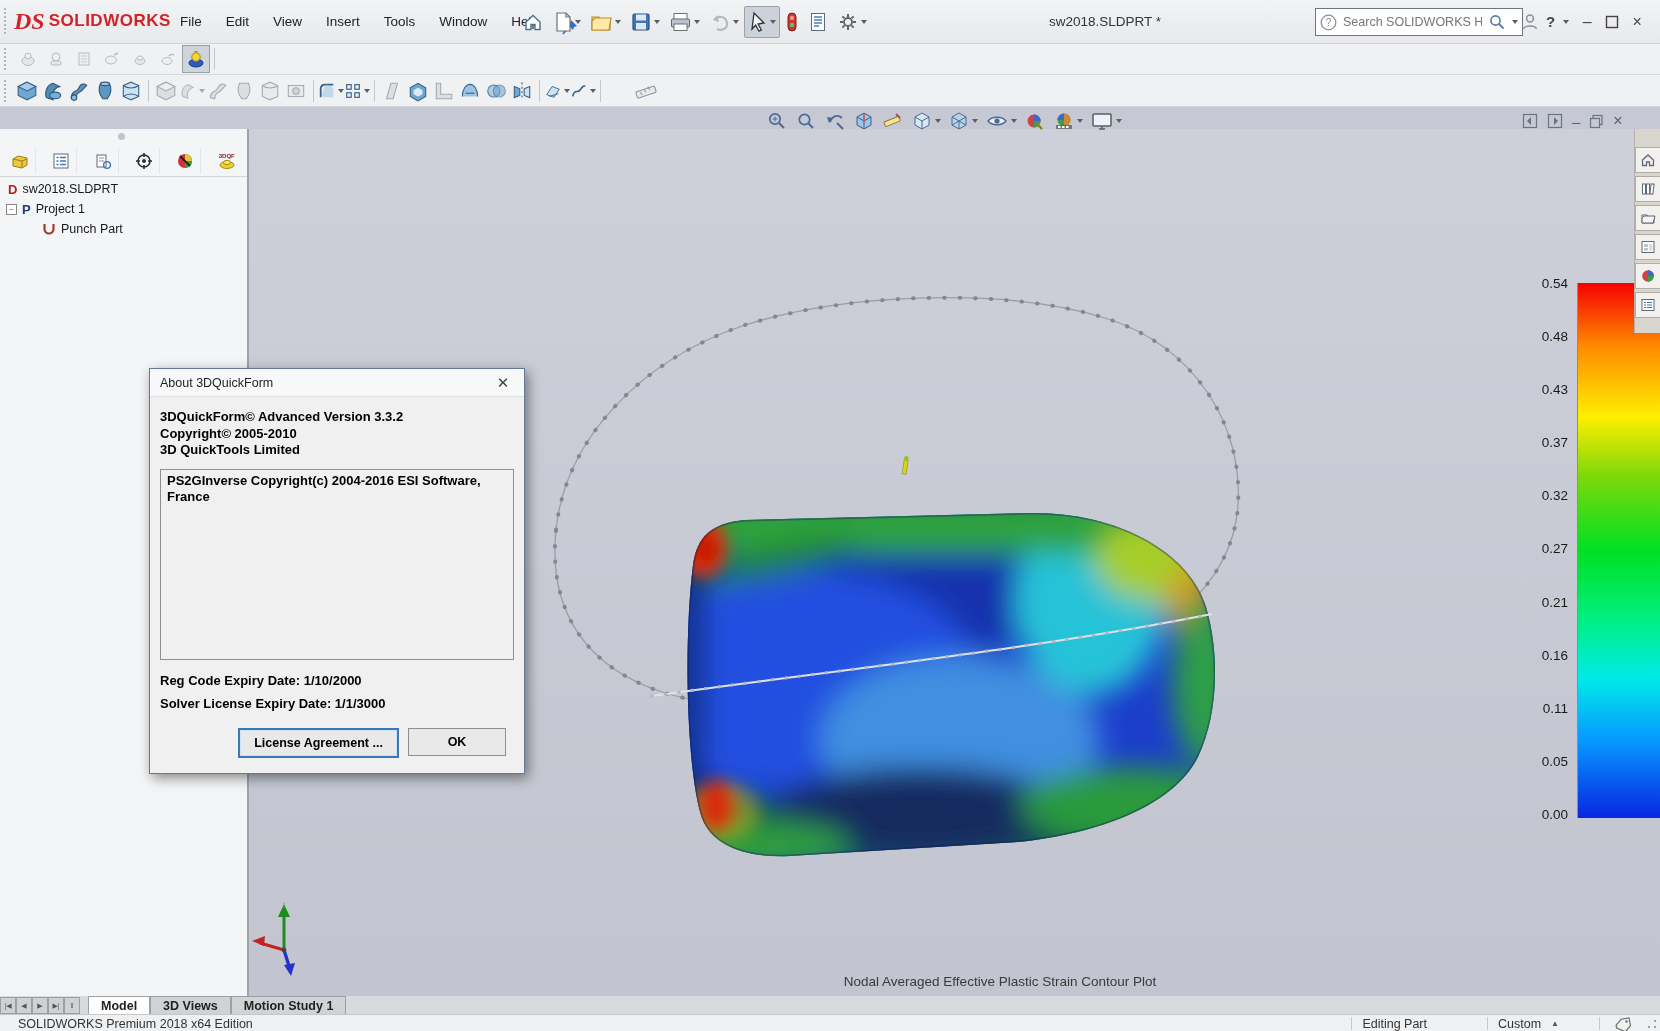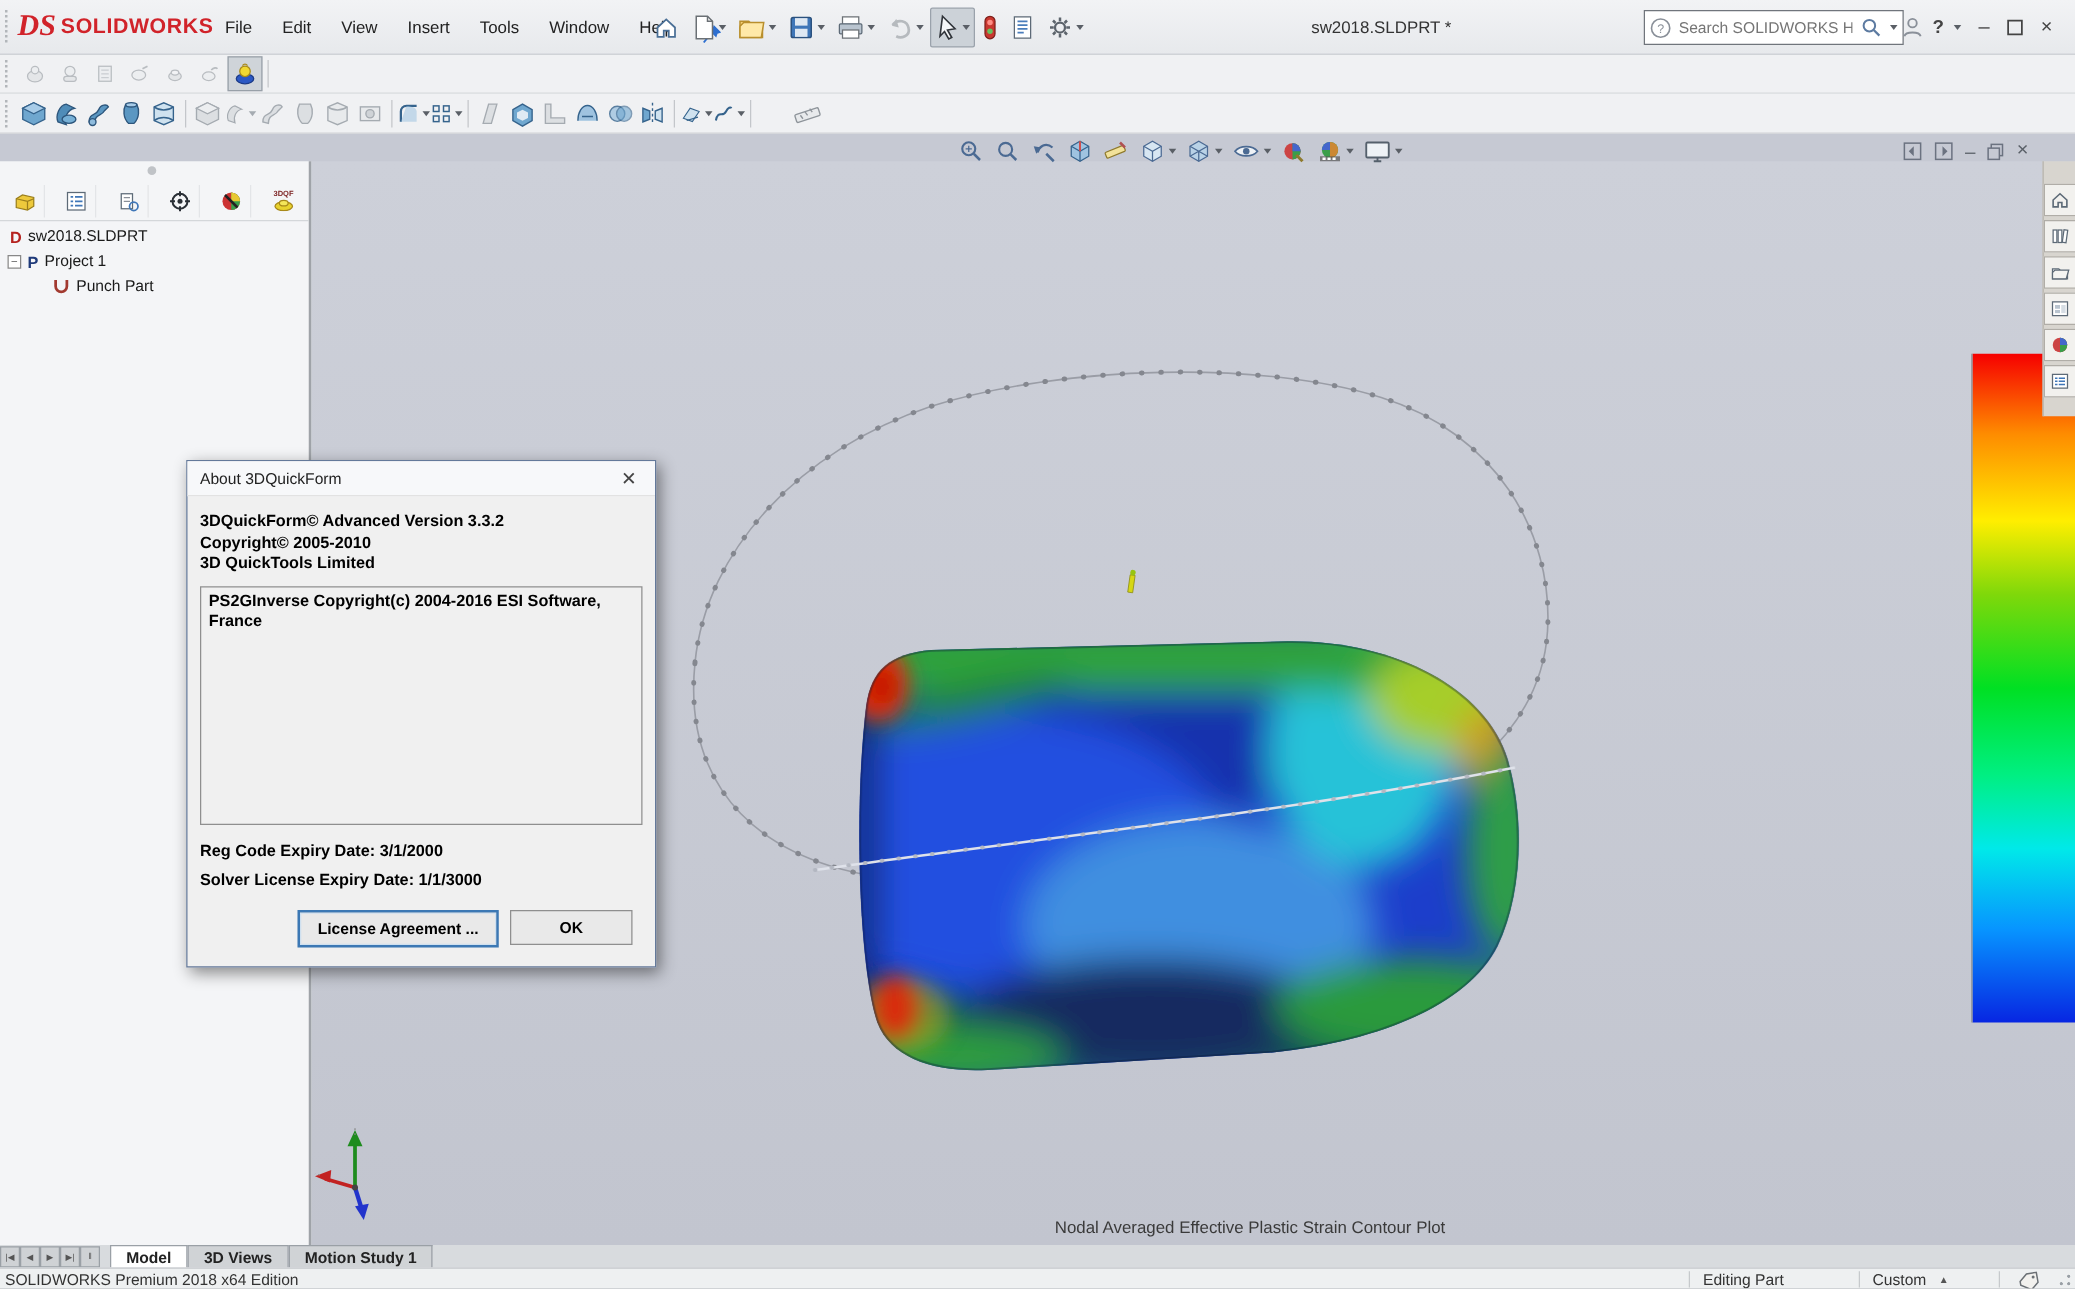--- a/index.html
+++ b/index.html
@@ -654,20 +654,33 @@
     <path d="M34 52L10 45" stroke="#c22222" stroke-width="3"></path>
       <path d="M2 43l13-5-1 10z" fill="#c22222"></path>
     <path d="M34 52l5 16" stroke="#2233cc" stroke-width="3.4"></path>
       <path d="M41 78l-7-11 11-2z" fill="#2233cc"></path>
     <circle cx="34" cy="52" r="2.4" fill="#444"></circle>
     <path d="M34 10V4M6 42l-4-1" stroke="#888" stroke-width="1" stroke-dasharray="1.5 2.5"></path>
   </svg>
 
   <div class="abs caption">Nodal Averaged Effective Plastic Strain Contour Plot</div>
 
+  <div class="abs cb-labels">
+    <div>0.54</div>
+    <div>0.48</div>
+    <div>0.43</div>
+    <div>0.37</div>
+    <div>0.32</div>
+    <div>0.27</div>
+    <div>0.21</div>
+    <div>0.16</div>
+    <div>0.11</div>
+    <div>0.05</div>
+    <div>0.00</div>
+  </div>
   <div class="abs cb-bar"></div>
 
   <div class="abs taskpane">
     <div class="tpbtn">
         <svg width="16" height="16" viewBox="0 0 16 16">
           <path d="M2.5 8l5.5-5 5.5 5v5.5h-4v-3.5H6.5v3.5h-4z" fill="none" stroke="#5d6a77" stroke-width="1.3"></path>
         </svg>
       </div>
     <div class="tpbtn">
         <svg width="16" height="16" viewBox="0 0 16 16">
@@ -708,21 +721,21 @@
   <div class="abs dialog">
     <div class="dlg-title">
       <span>About 3DQuickForm</span>
       <span class="dlg-x">✕</span>
     </div>
     <div class="dlg-body">
       <div class="dlg-line">3DQuickForm© Advanced Version 3.3.2</div>
       <div class="dlg-line">Copyright© 2005-2010</div>
       <div class="dlg-line">3D QuickTools Limited</div>
       <div class="dlg-box">PS2GInverse Copyright(c) 2004-2016 ESI Software, France</div>
-      <div class="dlg-date">Reg Code Expiry Date: 3/1/2000</div>
+      <div class="dlg-date">Reg Code Expiry Date: 1/10/2000</div>
       <div class="dlg-date" style="margin-top:8px;">Solver License Expiry Date: 1/1/3000</div>
       <div class="dlg-btns">
         <div class="btn btn-license">License Agreement ...</div>
         <div class="btn btn-ok">OK</div>
       </div>
     </div>
   </div>
 
   <div class="abs bottombar">
     <div class="navbtns">
@@ -731,21 +744,21 @@
       <div class="navb">▶</div>
       <div class="navb">▶|</div>
       <div class="navb">‖</div>
     </div>
     <div class="btab active">Model</div>
     <div class="btab">3D Views</div>
     <div class="btab">Motion Study 1</div>
   </div>
 
   <div class="abs statusbar">
-    <span style="margin-left:4px;">SOLIDWORKS Premium 2018 x64 Edition</span>
+    <span style="margin-left:18px;">SOLIDWORKS Premium 2018 x64 Edition</span>
     <span style="margin-left:auto;"></span>
     <span class="ssep"></span>
     <span>Editing Part</span>
     <span class="ssep" style="margin-left:60px;"></span>
     <span>Custom</span>
     <span style="margin-left:10px;font-size:8px;color:#555;">▲</span>
     <span class="ssep" style="margin-left:40px;"></span>
     <svg width="18" height="14" viewBox="0 0 18 14" style="margin-left:4px;">
         <path d="M2 7l6-5h8v8l-6 5-8-5z" fill="#f2f1ee" stroke="#6b7075" stroke-width="1.2" transform="rotate(-10 9 7)"></path>
         <circle cx="12.5" cy="4.5" r="1.2" fill="#6b7075"></circle>

